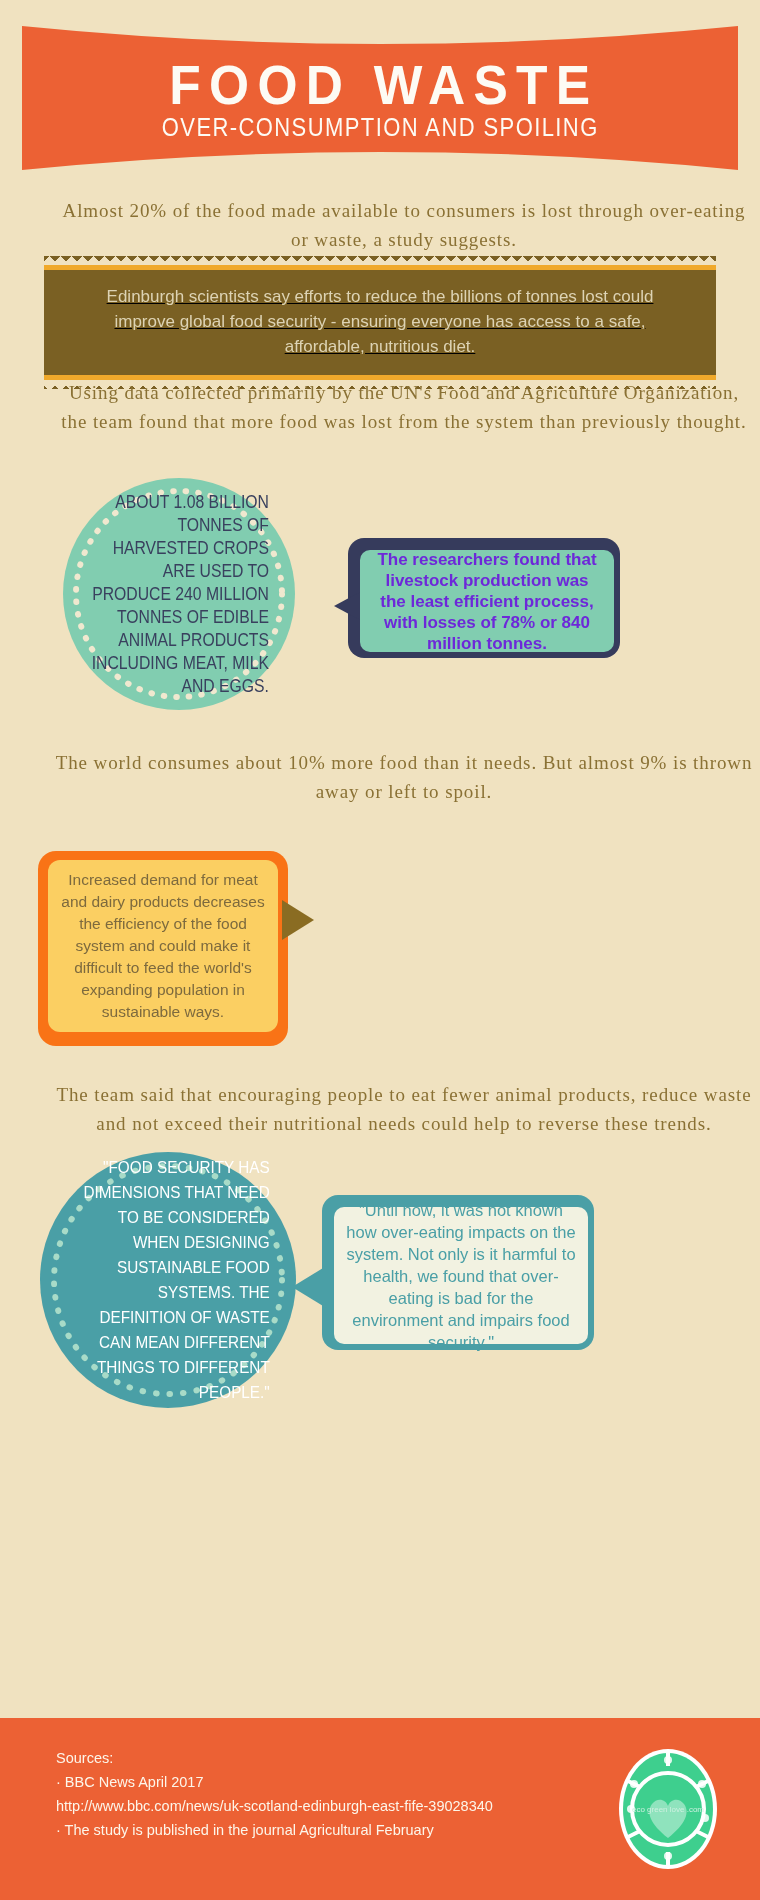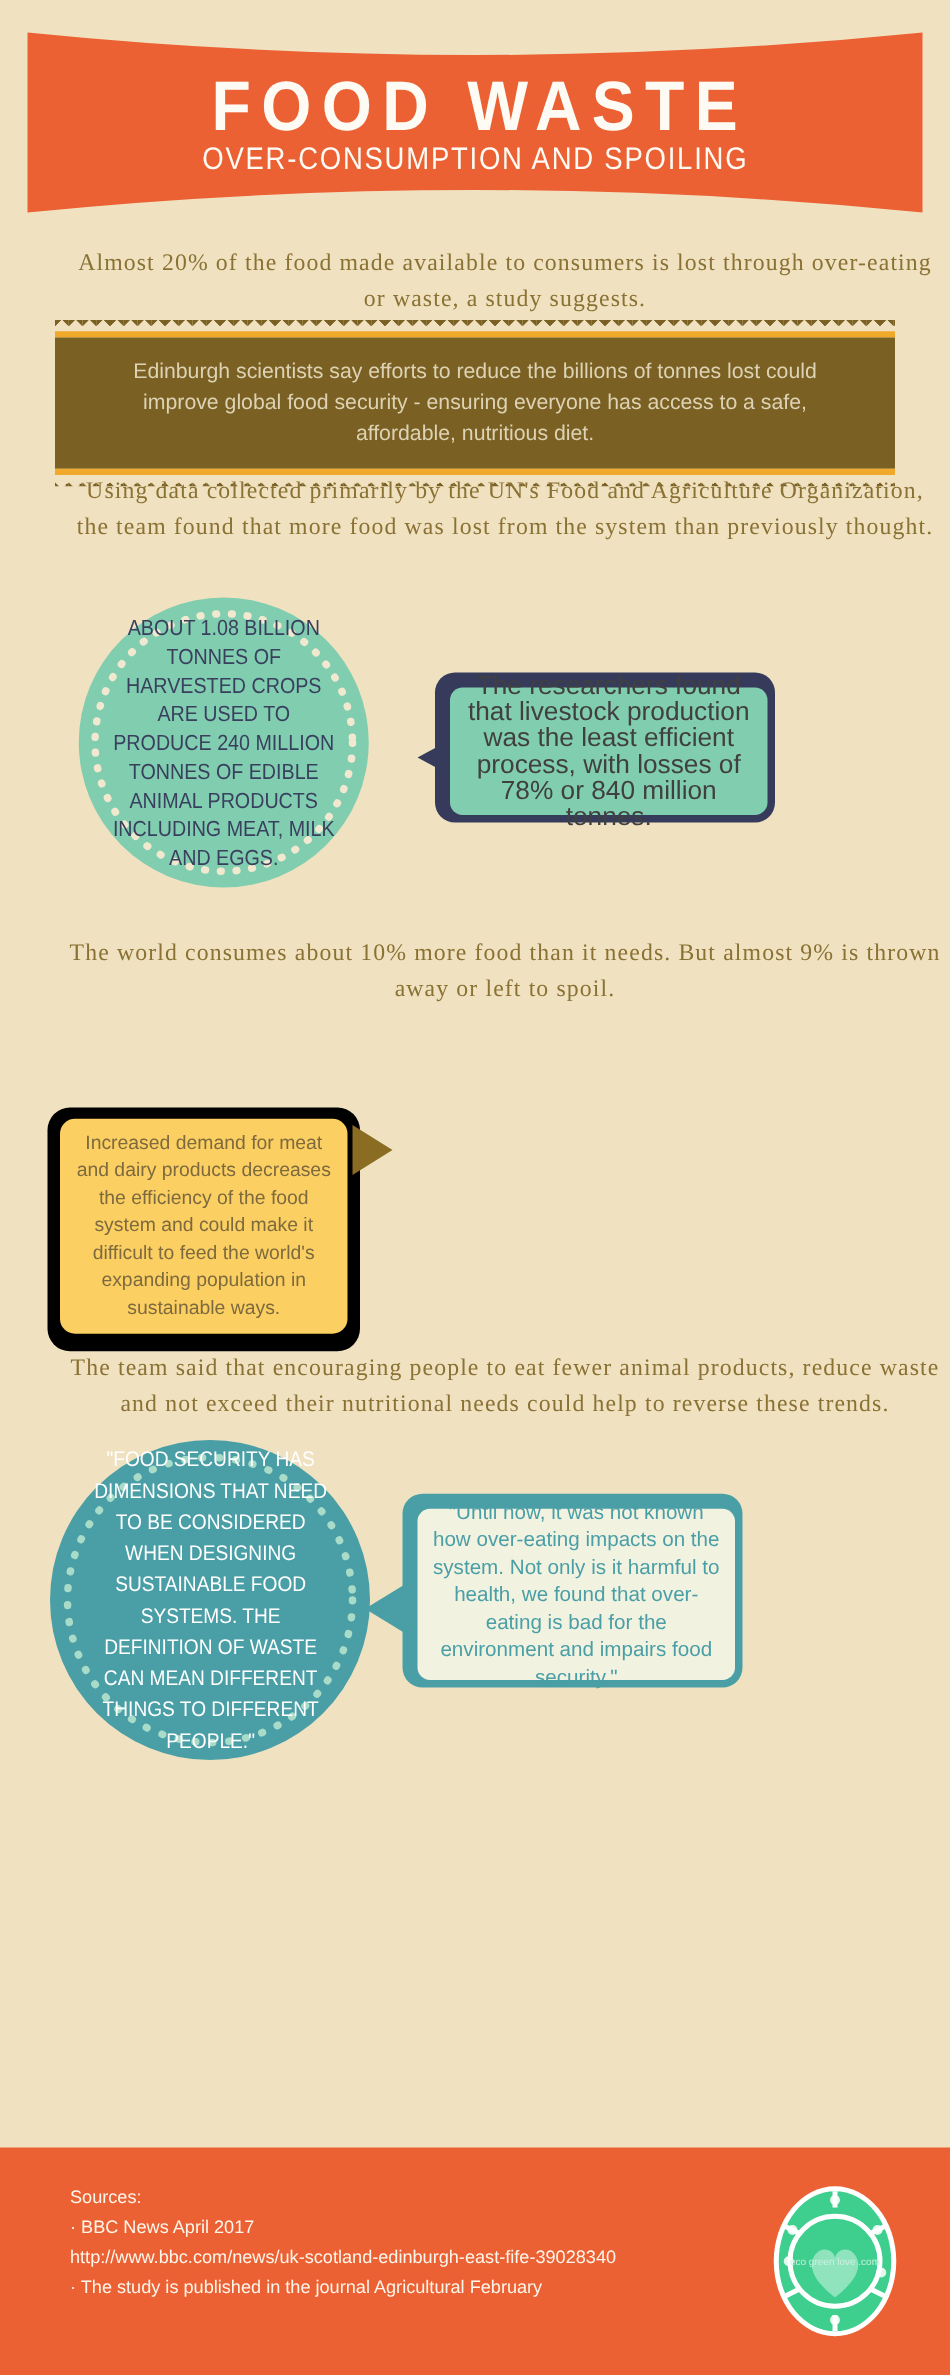--- a/index.html
+++ b/index.html
@@ -80,20 +80,21 @@
     left: 30px;
     margin-left: 24px;
   }
 
   
   .brownbox {
     position: absolute;
     left: 44px;
     top: 256px;
     width: 672px;
+    text-decoration: underline;
   }
   .zig-top {
     height: 9px;
     width: 100%;
     background-image:
       linear-gradient(135deg, #7a6023 25%, transparent 25%),
       linear-gradient(225deg, #7a6023 25%, transparent 25%);
     background-size: 11px 11px;
     background-position: 0 0;
     background-repeat: repeat-x;
@@ -119,21 +120,21 @@
     line-height: 25px;
   }
 
   
   .circle {
     position: absolute;
     border-radius: 50%;
     display: flex;
     align-items: center;
     justify-content: center;
-    text-align: center;
+    text-align: right;
   }
   .dotring {
     position: absolute;
     left: 0; top: 0; right: 0; bottom: 0;
     border-radius: 50%;
     pointer-events: none;
   }
   .circle-text {
     position: relative;
     z-index: 2;
@@ -182,40 +183,41 @@
     border-radius: 16px;
   }
   #navy-bubble .inner {
     position: absolute;
     left: 12px; top: 12px; right: 6px; bottom: 6px;
     background: #81cdb0;
     border-radius: 10px;
     display: flex; align-items: center; justify-content: center;
   }
   #navy-bubble .btext {
-    color: #404040;
+    color: #6d28d9;
     font-family: "Liberation Sans", sans-serif;
-    font-size: 21px;
+    font-size: 17px;
     line-height: 21px;
     padding: 0 14px;
+    font-weight: bold;
   }
   #navy-tail {
     position: absolute;
     left: 334px; top: 592px;
     width: 0; height: 0;
     border-top: 14px solid transparent;
     border-bottom: 14px solid transparent;
     border-right: 26px solid #363b5c;
     z-index: 1;
   }
 
   
   #gold-bubble {
-    left: 38px; top: 886px; width: 250px; height: 195px;
-    background: #000000;
+    left: 38px; top: 851px; width: 250px; height: 195px;
+    background: #f97316;
     border-radius: 18px;
   }
   #gold-bubble .inner {
     position: absolute;
     left: 10px; top: 9px; right: 10px; bottom: 14px;
     background: #fbcf62;
     border-radius: 12px;
     display: flex; align-items: center; justify-content: center;
   }
   #gold-bubble .btext {

